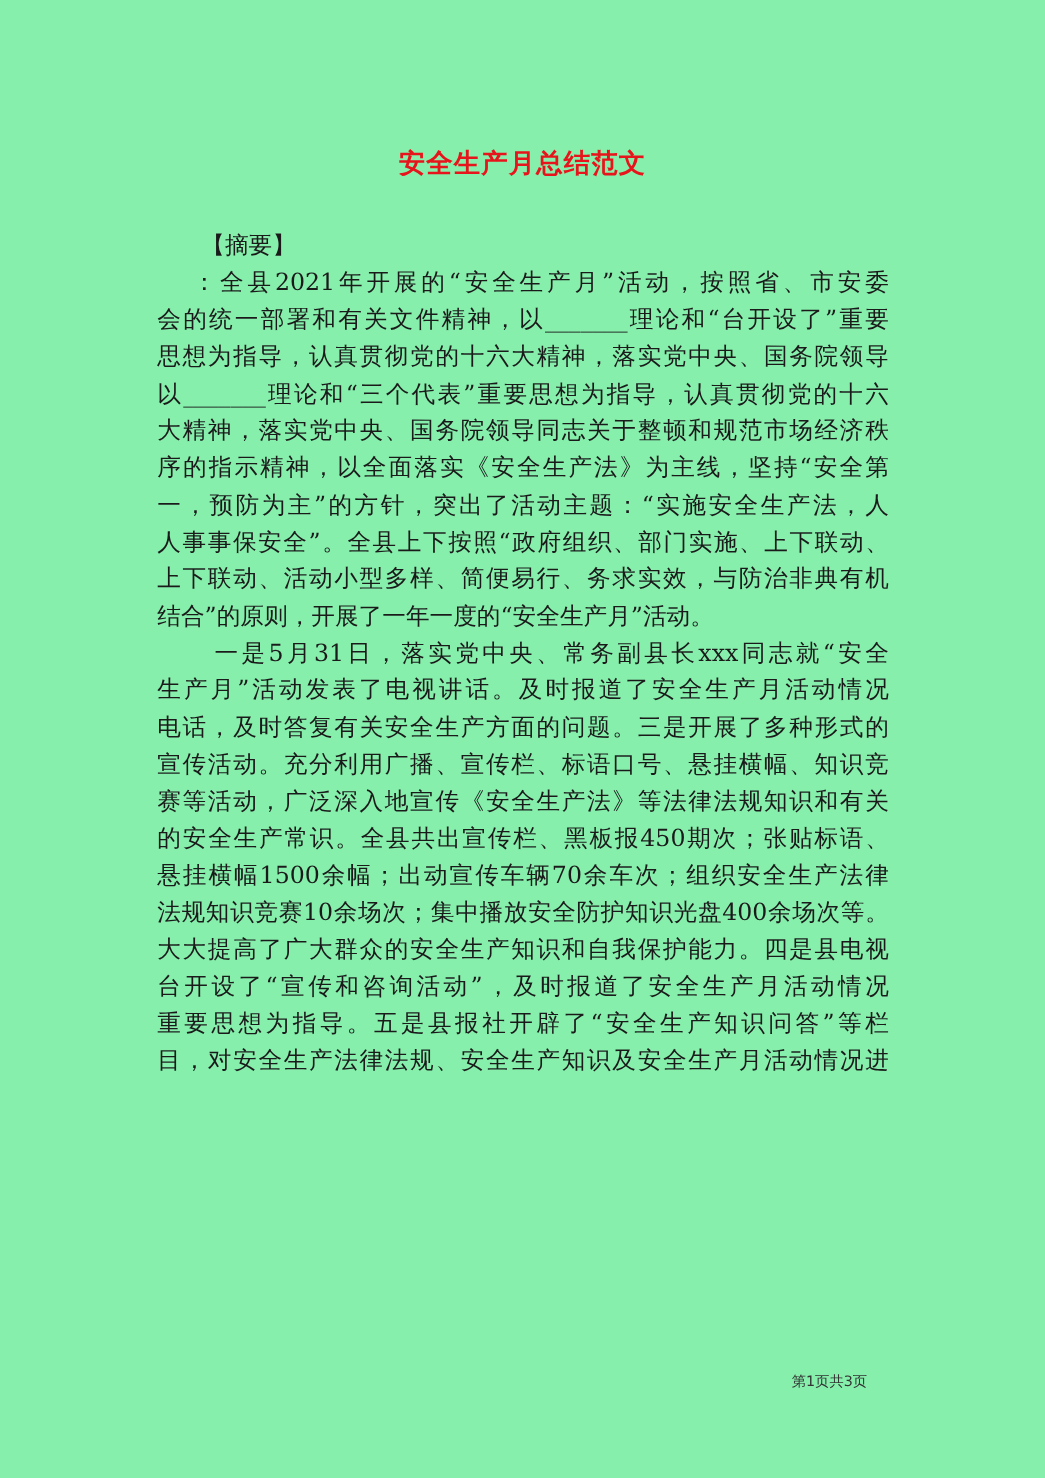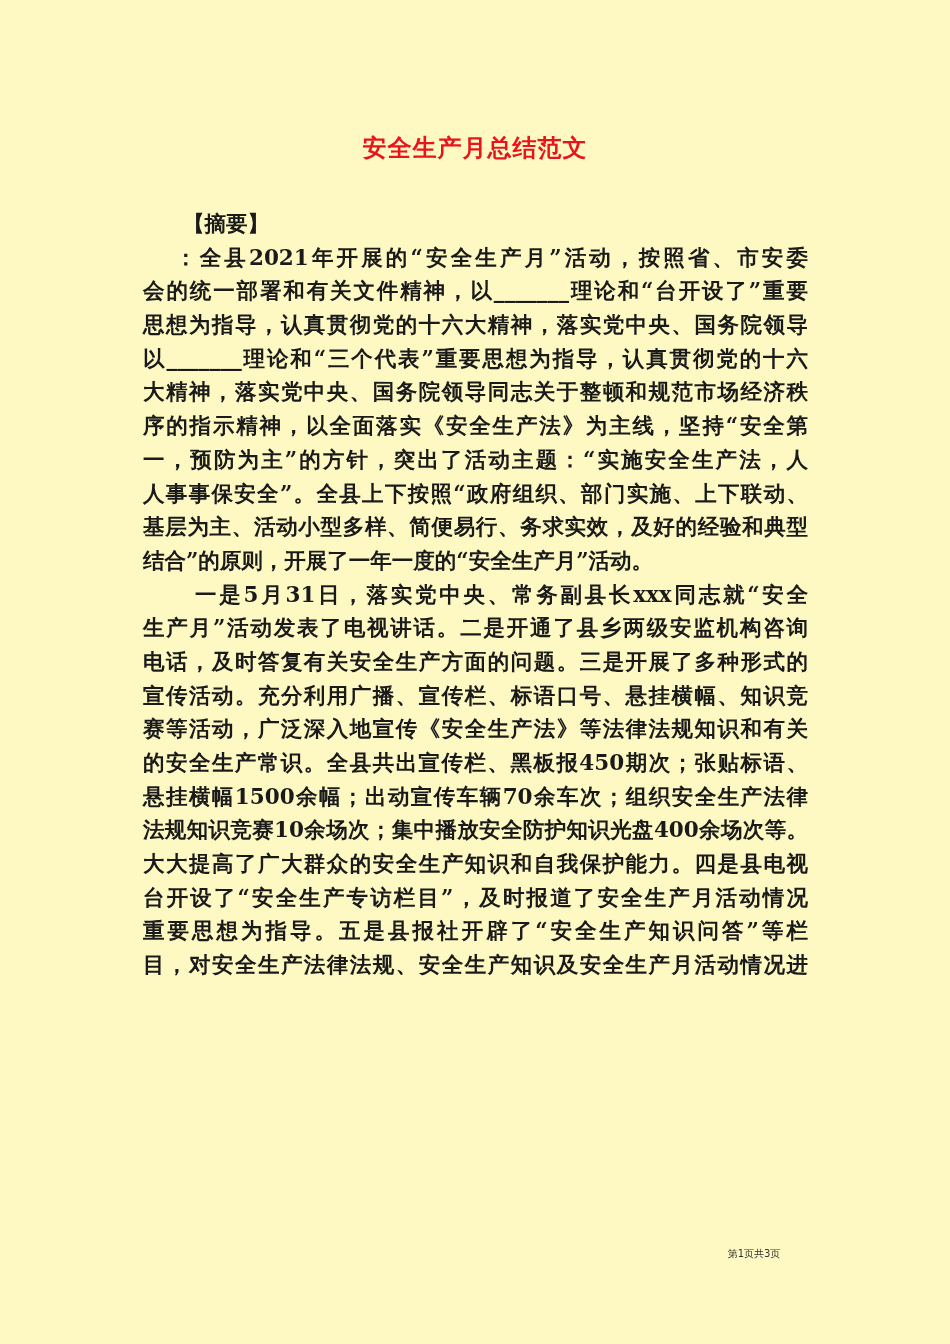--- a/index.html
+++ b/index.html
@@ -1,68 +1,68 @@
 <!DOCTYPE html>
 <html><head>
   <meta charset="utf-8">
   <style>
     html, body { margin: 0; padding: 0; background: #ffffff; }
     body { width: 950px; height: 1344px; position: relative; overflow: hidden; }
     .page {
-      position: absolute; left: 0; top: 0; width: 950px; height: 1344px; background: #fef9c3;
+      position: absolute; left: 0; top: 0; width: 950px; height: 1344px; background: #86efac;
     }
     .title {
       position: absolute; top: 132px; left: 0; width: 950px; text-align: center;
       font-family: "DejaVu Sans", sans-serif; font-weight: bold;
       font-size: 24px; color: #e8141b; letter-spacing: 1px;
     }
     .body {
       position: absolute; left: 143px; top: 207px; width: 665px;
       font-family: "DejaVu Serif", "Liberation Serif", serif;
-      font-size: 21.5px; line-height: 33.7px; color: #1a1a1a; font-weight: bold;
+      font-size: 21.5px; line-height: 33.7px; color: #1a1a1a;
     }
     .line { display: block; white-space: nowrap; text-align: justify; text-align-last: justify; height: 33.7px; }
     .line.last { text-align-last: left; }
     .indent-abs { padding-left: 40px; }
     .indent-sec { padding-left: 52px; }
     .indent-colon { padding-left: 32px; }
     .footer {
       position: absolute; top: 1247px; left: 684px; width: 140px; text-align: center;
-      font-family: "DejaVu Sans", sans-serif; font-size: 10px; color: #333;
+      font-family: "DejaVu Sans", sans-serif; font-size: 13px; color: #333;
     }
   </style>
 </head>
 <body>
 
 <div class="page">
   <div class="title">安全生产月总结范文</div>
 
   <div class="body">
     <span class="line last indent-abs">【摘要】</span>
 
     <span class="line indent-colon">：全县2021年开展的“安全生产月”活动，按照省、市安委</span>
     <span class="line">会的统一部署和有关文件精神，以_______理论和“台开设了”重要</span>
     <span class="line">思想为指导，认真贯彻党的十六大精神，落实党中央、国务院领导</span>
     <span class="line">以_______理论和“三个代表”重要思想为指导，认真贯彻党的十六</span>
     <span class="line">大精神，落实党中央、国务院领导同志关于整顿和规范市场经济秩</span>
     <span class="line">序的指示精神，以全面落实《安全生产法》为主线，坚持“安全第</span>
     <span class="line">一，预防为主”的方针，突出了活动主题：“实施安全生产法，人</span>
     <span class="line">人事事保安全”。全县上下按照“政府组织、部门实施、上下联动、</span>
-    <span class="line">基层为主、活动小型多样、简便易行、务求实效，及好的经验和典型</span>
+    <span class="line">上下联动、活动小型多样、简便易行、务求实效，与防治非典有机</span>
     <span class="line last">结合”的原则，开展了一年一度的“安全生产月”活动。</span>
 
 
     <span class="line indent-sec">一是5月31日，落实党中央、常务副县长xxx同志就“安全</span>
-    <span class="line">生产月”活动发表了电视讲话。二是开通了县乡两级安监机构咨询</span>
+    <span class="line">生产月”活动发表了电视讲话。及时报道了安全生产月活动情况</span>
     <span class="line">电话，及时答复有关安全生产方面的问题。三是开展了多种形式的</span>
     <span class="line">宣传活动。充分利用广播、宣传栏、标语口号、悬挂横幅、知识竞</span>
     <span class="line">赛等活动，广泛深入地宣传《安全生产法》等法律法规知识和有关</span>
     <span class="line">的安全生产常识。全县共出宣传栏、黑板报450期次；张贴标语、</span>
     <span class="line">悬挂横幅1500余幅；出动宣传车辆70余车次；组织安全生产法律</span>
     <span class="line">法规知识竞赛10余场次；集中播放安全防护知识光盘400余场次等。</span>
     <span class="line">大大提高了广大群众的安全生产知识和自我保护能力。四是县电视</span>
-    <span class="line">台开设了“安全生产专访栏目”，及时报道了安全生产月活动情况</span>
+    <span class="line">台开设了“宣传和咨询活动”，及时报道了安全生产月活动情况</span>
     <span class="line">重要思想为指导。五是县报社开辟了“安全生产知识问答”等栏</span>
     <span class="line">目，对安全生产法律法规、安全生产知识及安全生产月活动情况进</span>
   </div>
 
   <div class="footer">第1页共3页</div>
 </div>
 
 </body></html>

